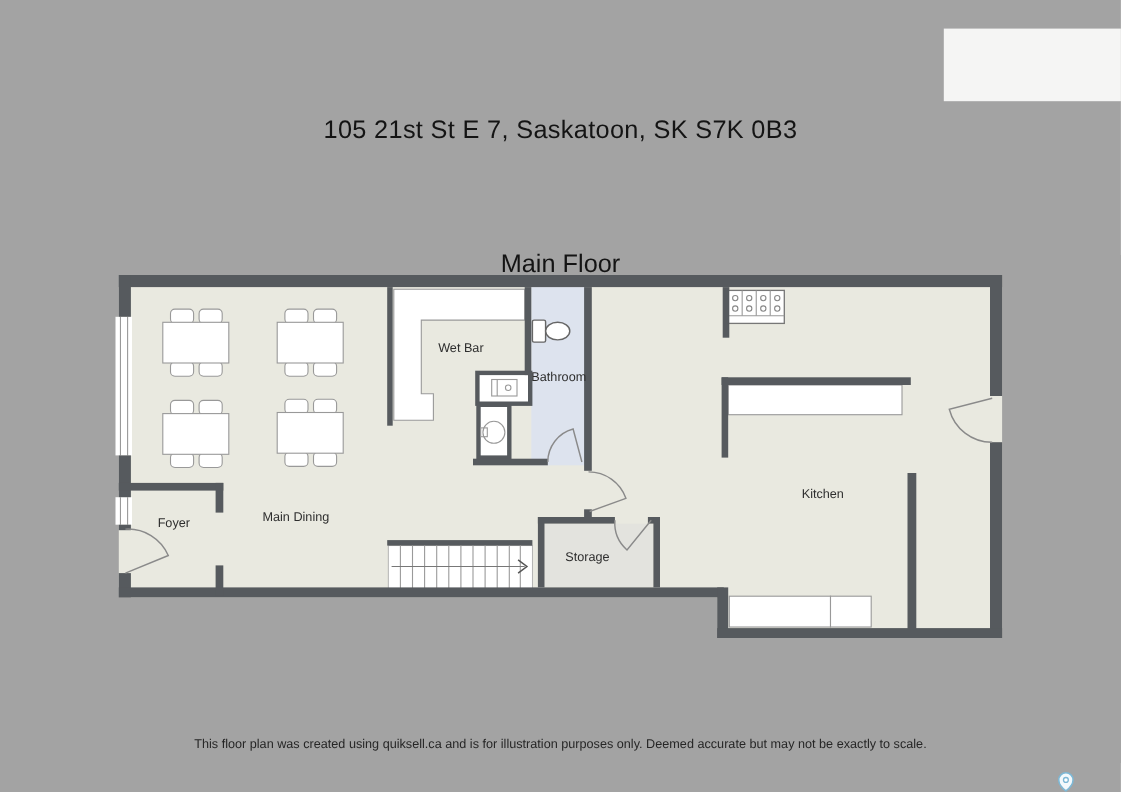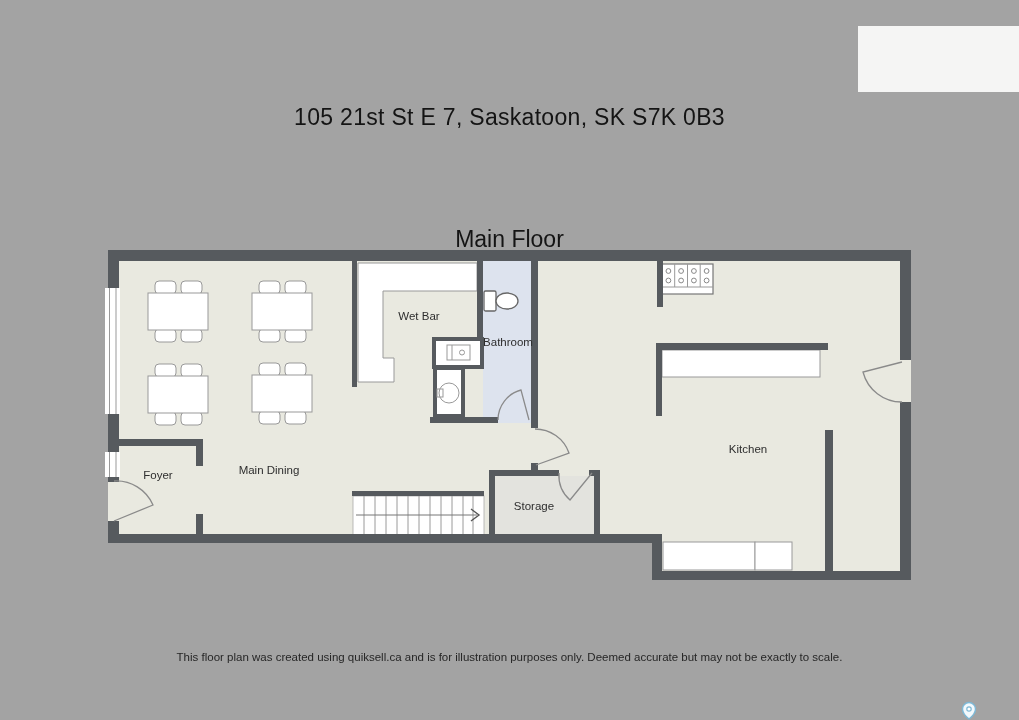--- a/index.html
+++ b/index.html
@@ -2,21 +2,21 @@
 <html><head>
 <meta charset="utf-8">
 <style>
   html,body{margin:0;padding:0;background:#ffffff;}
   #page{position:relative;width:1019px;height:720px;background:#a3a3a3;overflow:hidden;
         font-family:"Liberation Sans","DejaVu Sans",sans-serif;}
   .title{position:absolute;left:0;top:104px;width:1019px;text-align:center;
          font-size:23px;color:#141414;letter-spacing:0.3px;}
   .floor-label{position:absolute;left:0;top:226px;width:1019px;text-align:center;
          font-size:23px;color:#141414;}
-  .disclaimer{position:absolute;left:0;top:651px;width:1019px;text-align:center;
+  .disclaimer{position:absolute;left:0;top:671px;width:1019px;text-align:center;
          font-size:11.5px;color:#262626;}
   .artifact{position:absolute;left:858px;top:26px;width:161px;height:66px;background:#f5f5f4;}
   svg text{font-family:"Liberation Sans","DejaVu Sans",sans-serif;font-size:11.5px;fill:#2e2e2e;}
   .wall{fill:#565a5e;}
   .fixture{fill:#ffffff;stroke:#999999;stroke-width:1;}
   .fixture-dark{fill:#ffffff;stroke:#565a5e;stroke-width:4;}
   .thin{stroke:#999999;stroke-width:1;fill:none;}
   .door{stroke:#8a8a8a;stroke-width:1.3;fill:none;}
 </style>
 </head>

